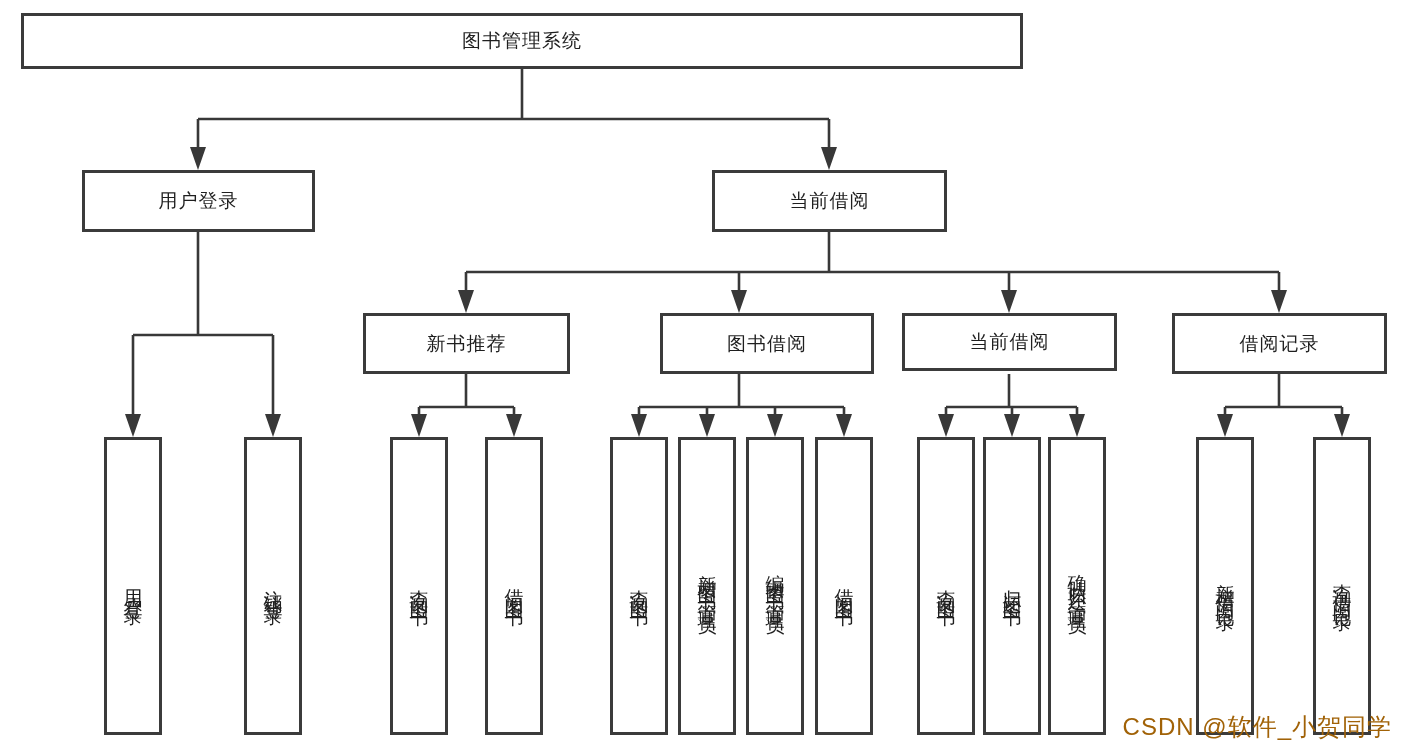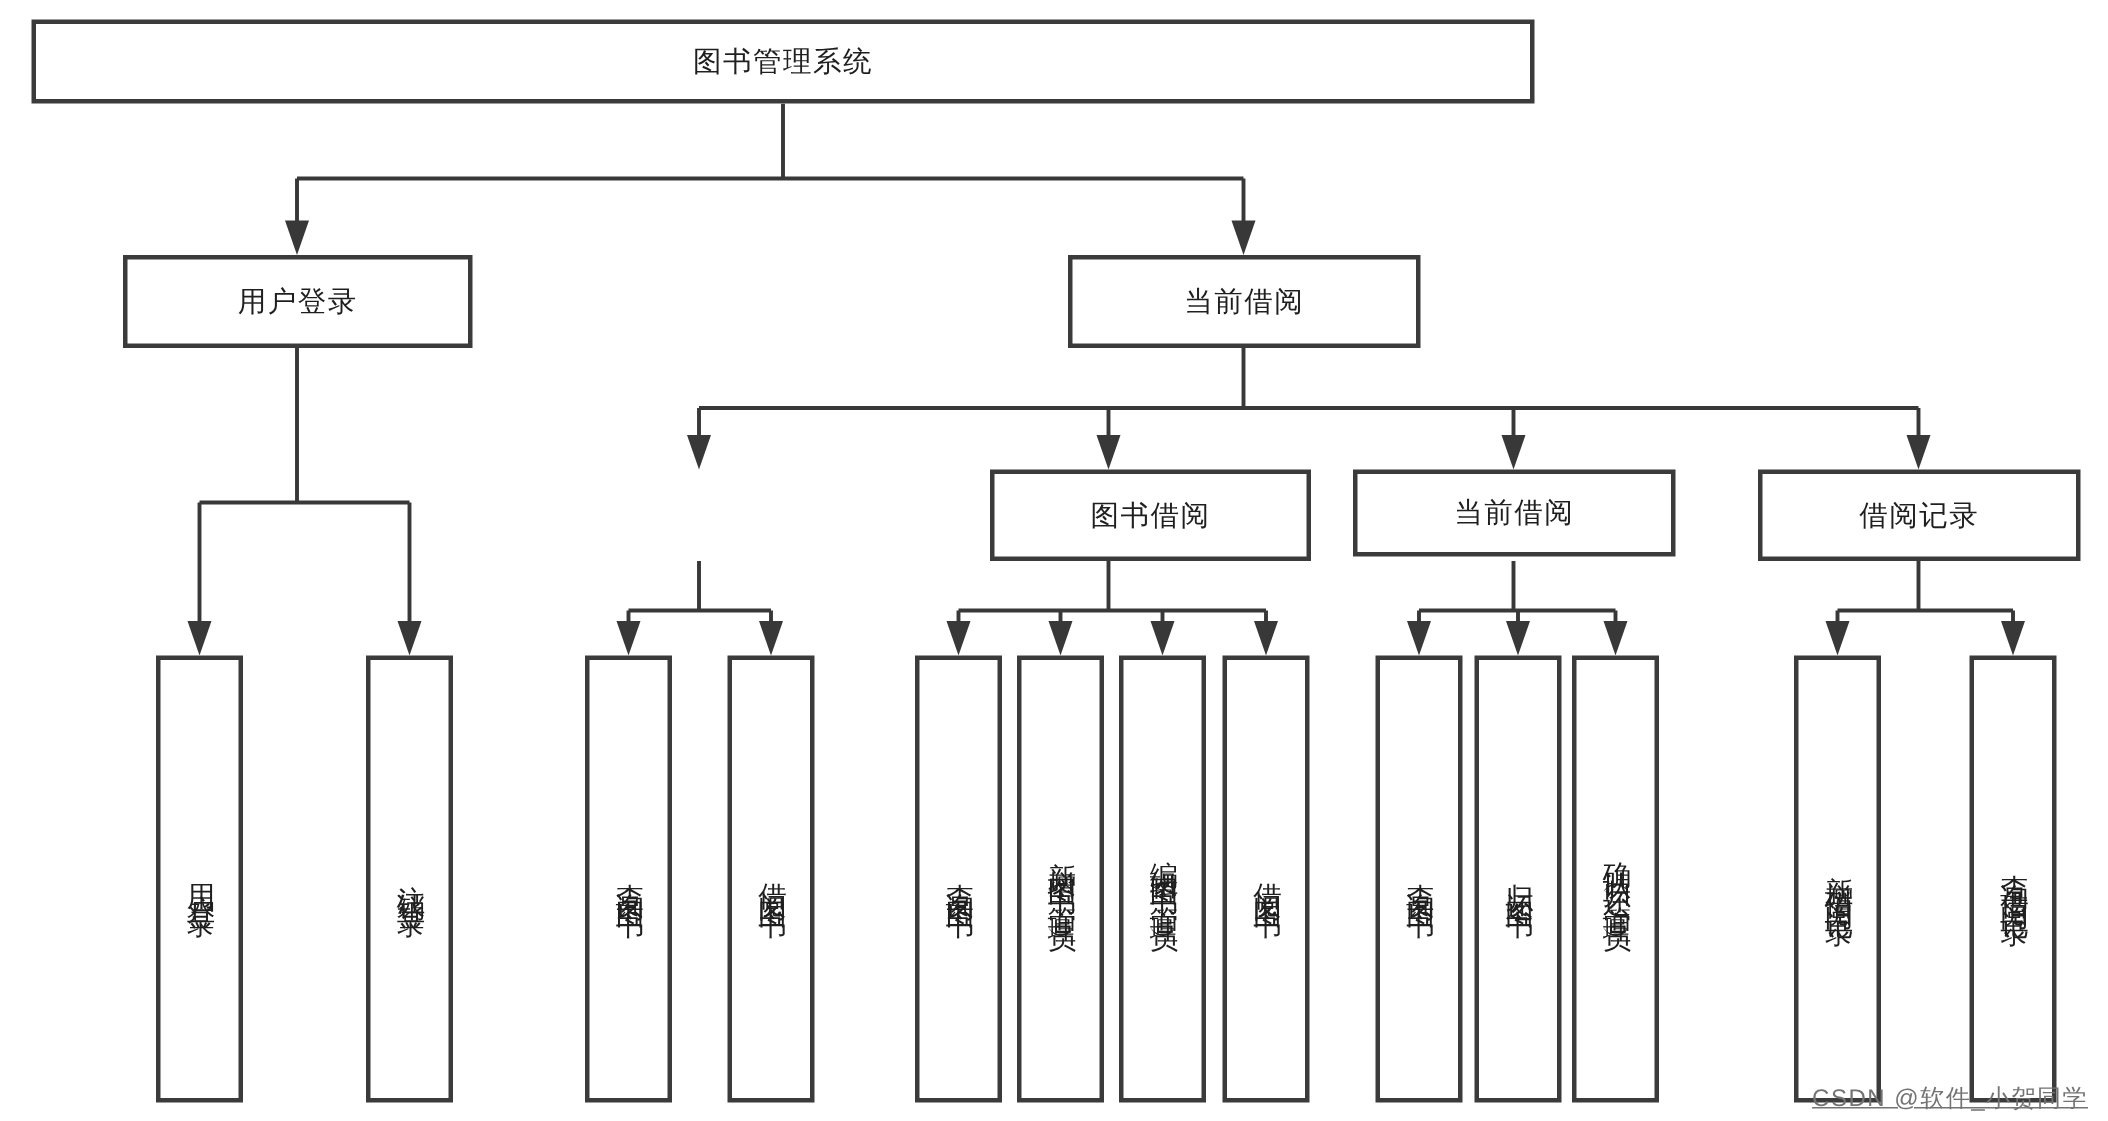--- a/index.html
+++ b/index.html
@@ -52,25 +52,24 @@
     fill:none;
   }
   svg.connectors polygon{
     fill:#383838;
     stroke:none;
   }
   .watermark{
     position:absolute;
     right:13px;
     bottom:4px;
-    color:#737373;
-    font-size:16px;
+    color:#a16207;
+    font-size:24px;
     letter-spacing:1px;
     z-index:5;
-    text-decoration:underline;
   }
 </style>
 </head>
 <body>
 
 <div class="stage">
 
   <svg class="connectors" viewBox="0 0 1405 747" xmlns="http://www.w3.org/2000/svg">
 
     <path d="M522 69 V119 M198 119 H829 M198 119 V148 M829 119 V148"></path>
@@ -105,20 +104,21 @@
     <path d="M1279 374 V407 M1225 407 H1342 M1225 407 V414 M1342 407 V414"></path>
     <polygon points="1217,414 1233,414 1225,437"></polygon>
     <polygon points="1334,414 1350,414 1342,437"></polygon>
   </svg>
 
   <div class="node" style="left:21px;top:13px;width:1002px;height:56px;">图书管理系统</div>
 
   <div class="node" style="left:82px;top:170px;width:233px;height:62px;">用户登录</div>
   <div class="node" style="left:712px;top:170px;width:235px;height:62px;">当前借阅</div>
 
+  <div class="node" style="left:363px;top:313px;width:207px;height:61px;">新书推荐</div>
   <div class="node" style="left:632px;top:313px;width:214px;height:61px;margin-left:28px;">图书借阅</div>
   <div class="node" style="left:902px;top:313px;width:215px;height:58px;">当前借阅</div>
   <div class="node" style="left:1172px;top:313px;width:215px;height:61px;">借阅记录</div>
 
   <div class="leaf" style="left:104px;top:437px;width:58px;height:298px;">
     <span>用户登录</span>
   </div>
   <div class="leaf" style="left:244px;top:437px;width:58px;height:298px;">
     <span>注销登录</span>
   </div>

